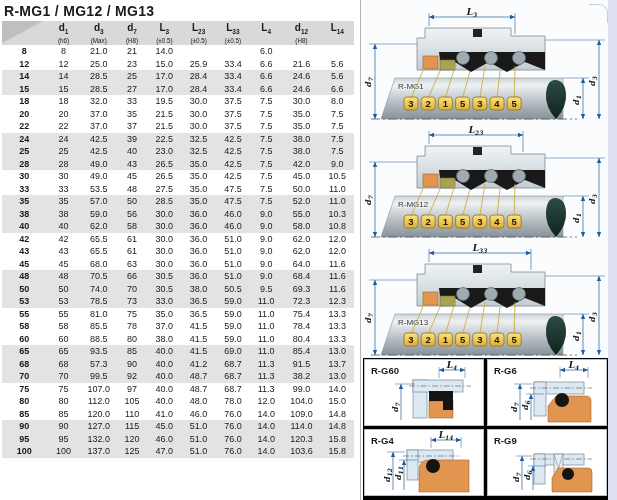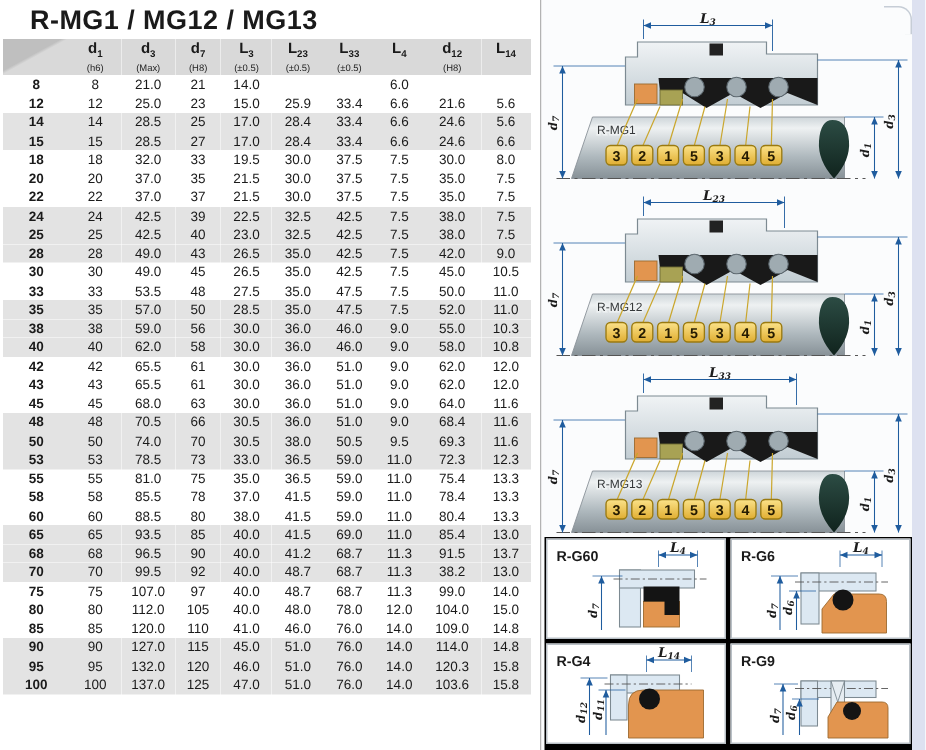--- a/index.html
+++ b/index.html
@@ -1,21 +1,21 @@
 <!DOCTYPE html>
 <html><head>
 <meta charset="utf-8">
 <style>
   html,body{margin:0;padding:0;background:#fff;}
   body{width:617px;height:500px;overflow:hidden;position:relative;
        font-family:"Liberation Sans","DejaVu Sans",sans-serif;color:#1a1a1a;}
   .page{position:absolute;inset:0;}
   
   .left{position:absolute;left:0;top:0;width:356px;height:500px;background:#fff;}
-  .title{font-size:18px;font-weight:bold;padding:3px 0 2px 4px;letter-spacing:.3px;margin-left:16px;}
+  .title{font-size:14px;font-weight:bold;padding:3px 0 2px 4px;letter-spacing:.3px;}
   table{border-collapse:collapse;table-layout:fixed;width:352px;margin-left:2px;}
   th,td{padding:0;text-align:center;vertical-align:middle;white-space:nowrap;overflow:hidden;}
   thead th{background:#d9d9d9;height:24px;font-weight:bold;}
   thead th.corner{background:linear-gradient(to bottom right,#bfbfbf 44%,#d9d9d9 49%);}
   .h-main{font-size:10px;line-height:10px;}
   .h-main sub{font-size:6.5px;}
   .h-note{font-size:6.3px;font-weight:normal;line-height:7px;color:#222;}
   tbody td{font-size:9px;height:12.5px;line-height:12.5px;}
   tbody td.rl{font-weight:bold;}
   tr.shade td{background:#e3e3e3;}
@@ -386,21 +386,21 @@
             <td class="">40.0</td>
             <td class="">41.5</td>
             <td class="">69.0</td>
             <td class="">11.0</td>
             <td class="">85.4</td>
             <td class="">13.0</td>
           </tr>
           <tr class="shade">
             <td class="rl">68</td>
             <td class="">68</td>
-            <td class="">96.5</td>
+            <td class="">57.3</td>
             <td class="">90</td>
             <td class="">40.0</td>
             <td class="">41.2</td>
             <td class="">68.7</td>
             <td class="">11.3</td>
             <td class="">91.5</td>
             <td class="">13.7</td>
           </tr>
           <tr class="shade">
             <td class="rl">70</td>

